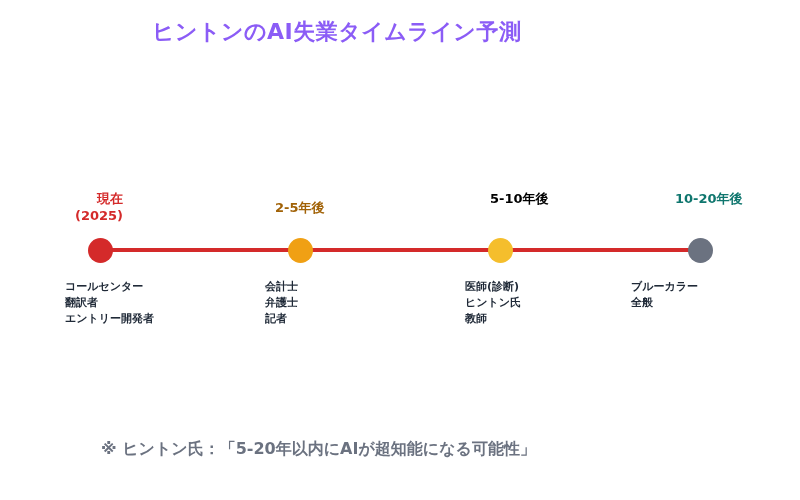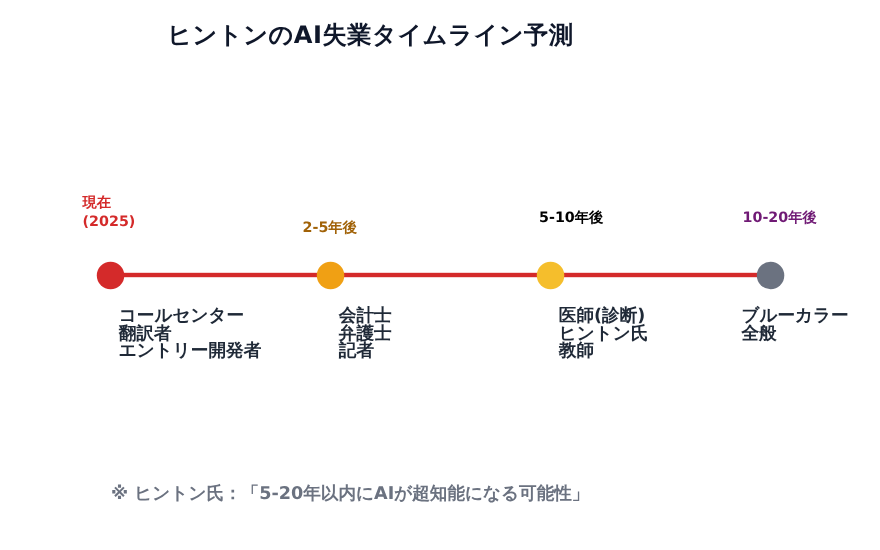--- a/index.html
+++ b/index.html
@@ -2,53 +2,53 @@
 <html><head>
   <meta charset="utf-8">
   <style>
     html, body { margin: 0; padding: 0; }
     body {
       width: 800px; height: 500px; background: #ffffff; position: relative; overflow: hidden;
       font-family: "DejaVu Sans", "Liberation Sans", sans-serif;
     }
     .title {
       position: absolute; left: 152px; top: 17px;
-      font-size: 22px; font-weight: bold; color: #0f172a; letter-spacing: 0.5px;
+      font-size: 22px; font-weight: bold; color: #8b5cf6; letter-spacing: 0.5px;
       white-space: nowrap;
     }
     .line {
       position: absolute; left: 100px; top: 248px; width: 592px; height: 4px;
       background: #d42a2a;
     }
     .dot {
       position: absolute; width: 25px; height: 25px; border-radius: 50%;
       top: 238px;
     }
     .stage-label {
       position: absolute; font-size: 13px; font-weight: bold; line-height: 17px;
       white-space: nowrap;
     }
     .jobs {
-      position: absolute; top: 279px; font-size: 16px; font-weight: bold;
-      color: #1f2937; line-height: 16px; margin-left: 43px;
+      position: absolute; top: 279px; font-size: 11px; font-weight: bold;
+      color: #1f2937; line-height: 16px;
     }
     .jobs div { white-space: nowrap; }
     .note {
       position: absolute; left: 101px; top: 439px;
       font-size: 16px; font-weight: bold; color: #6b7280; white-space: nowrap;
     }
   </style>
 </head>
 <body>
 
 <div class="title">ヒントンのAI失業タイムライン予測</div>
 
 <div class="line"></div>
 
-<div class="stage-label" style="left:75px; top:176px; color:#d42a2a;">
+<div class="stage-label" style="left:75px; top:190px; color:#d42a2a;text-align:right;">
   <div>現在</div>
   <div>(2025)</div>
 </div>
 <div class="dot" style="left:88px; background:#d42a2a;"></div>
 <div class="jobs" style="left:65px;">
   <div>コールセンター</div>
   <div>翻訳者</div>
   <div>エントリー開発者</div>
 </div>
 
@@ -65,21 +65,21 @@
 <div class="stage-label" style="left:490px; top:190px; color:#000000;">
   <div>5-10年後</div>
 </div>
 <div class="dot" style="left:488px; background:#f5be2c;"></div>
 <div class="jobs" style="left:465px;">
   <div>医師(診断)</div>
   <div>ヒントン氏</div>
   <div>教師</div>
 </div>
 
-<div class="stage-label" style="left:675px; top:190px; color:#701a75;">
+<div class="stage-label" style="left:675px; top:190px; color:#0f766e;">
   <div>10-20年後</div>
 </div>
 <div class="dot" style="left:688px; background:#6b7280;"></div>
 <div class="jobs" style="left:631px;">
   <div>ブルーカラー</div>
   <div>全般</div>
 </div>
 
 <div class="note">※ ヒントン氏：「5-20年以内にAIが超知能になる可能性」</div>
 

